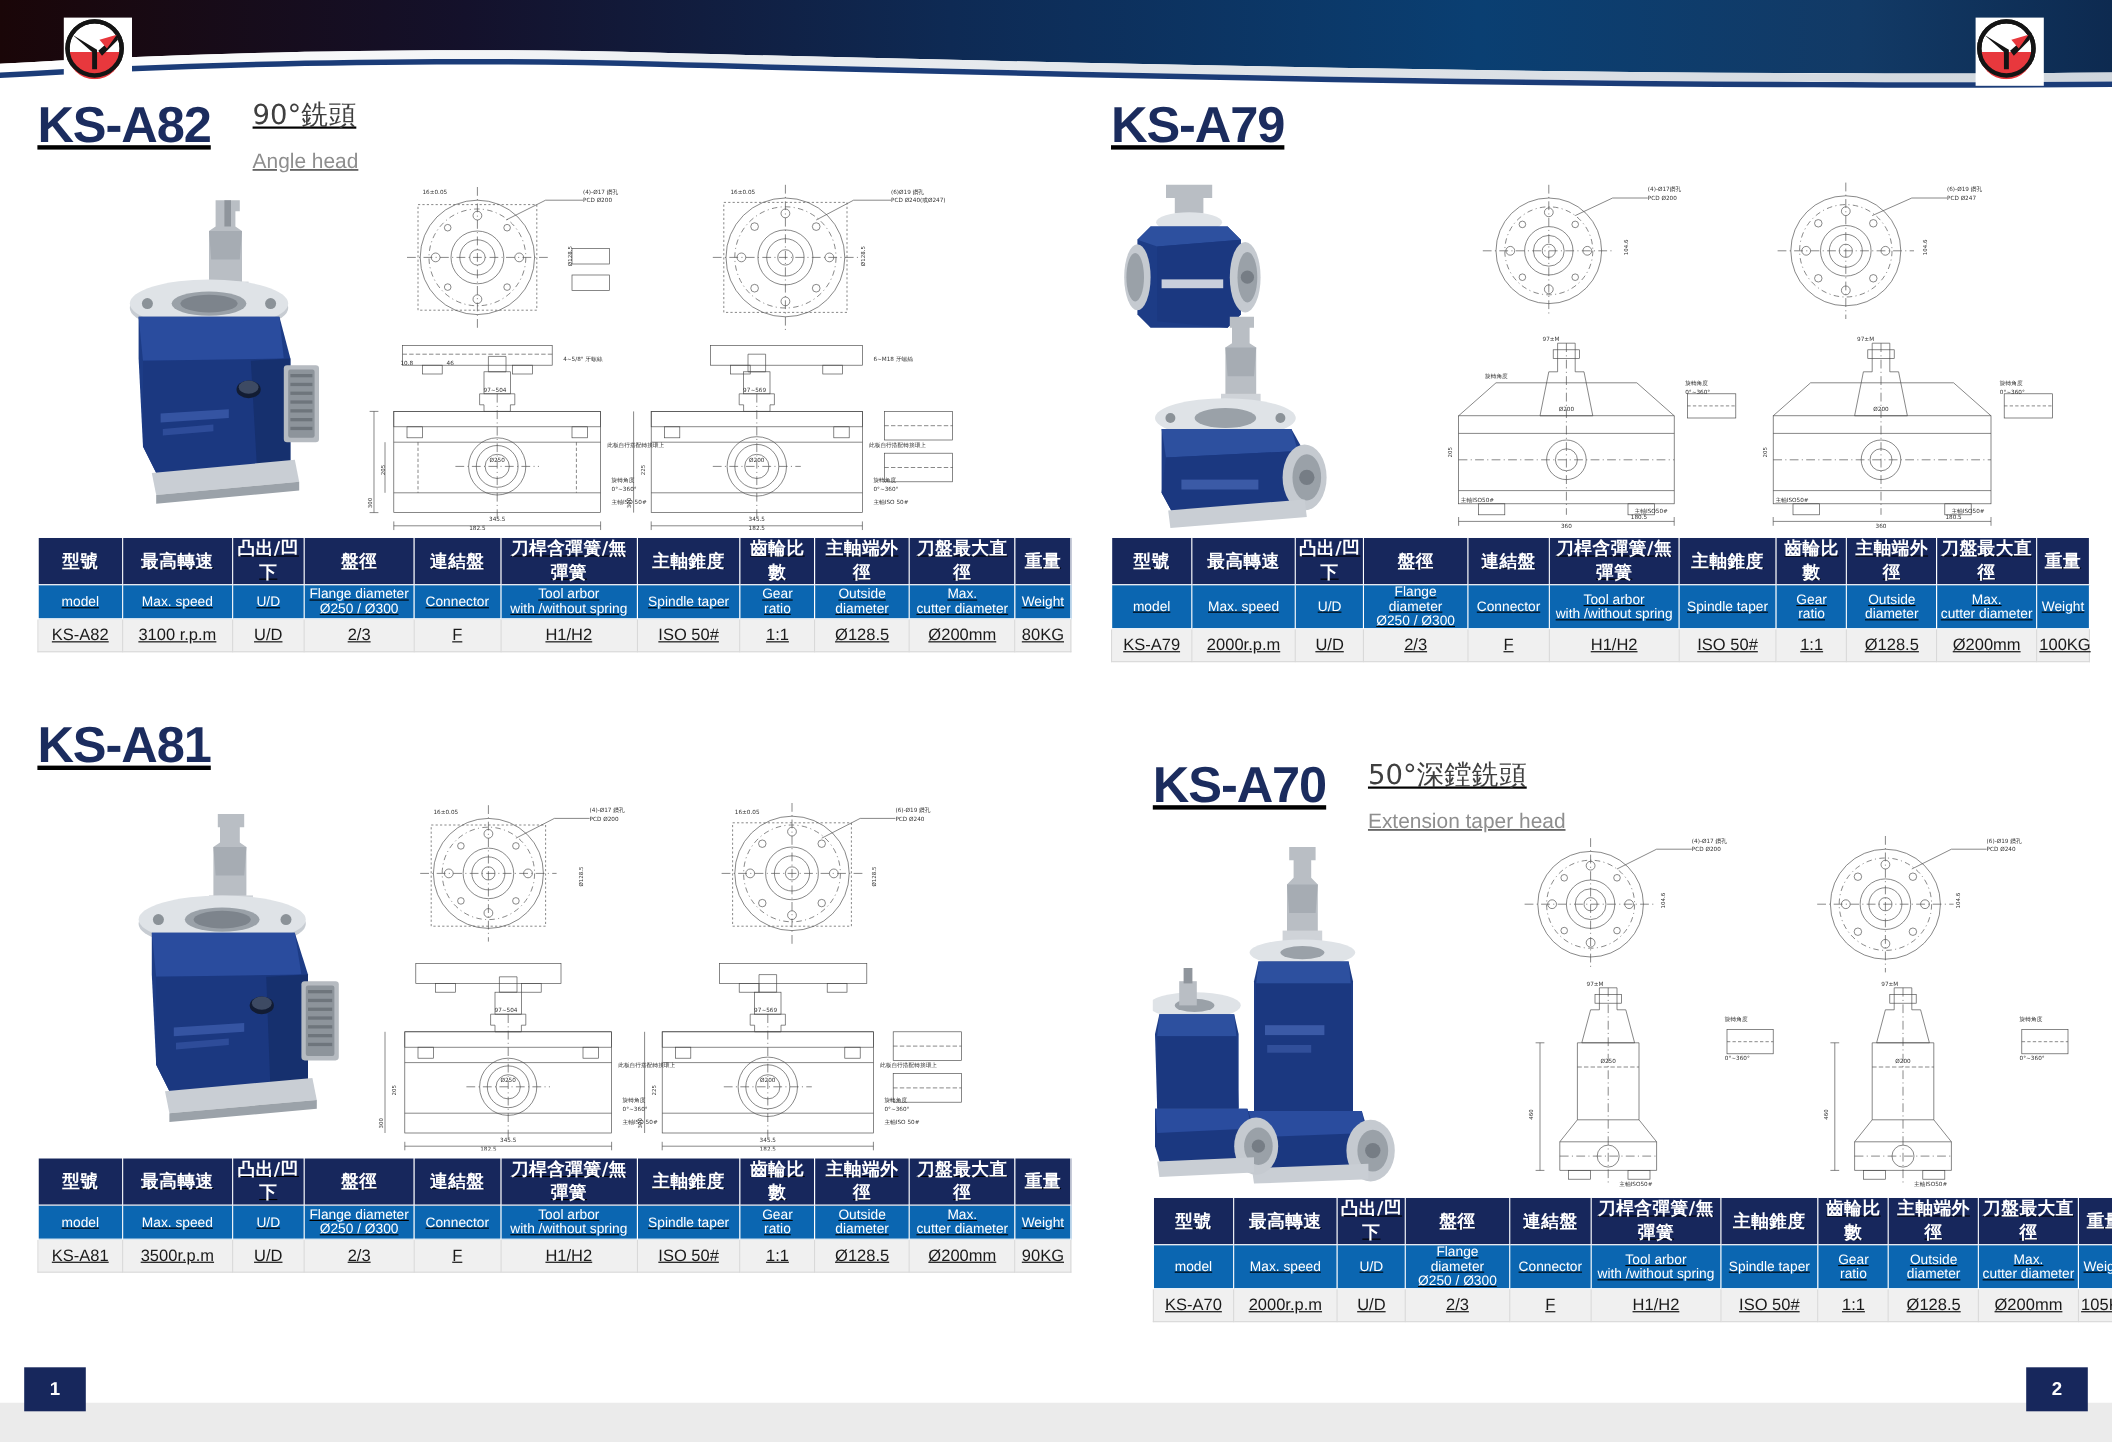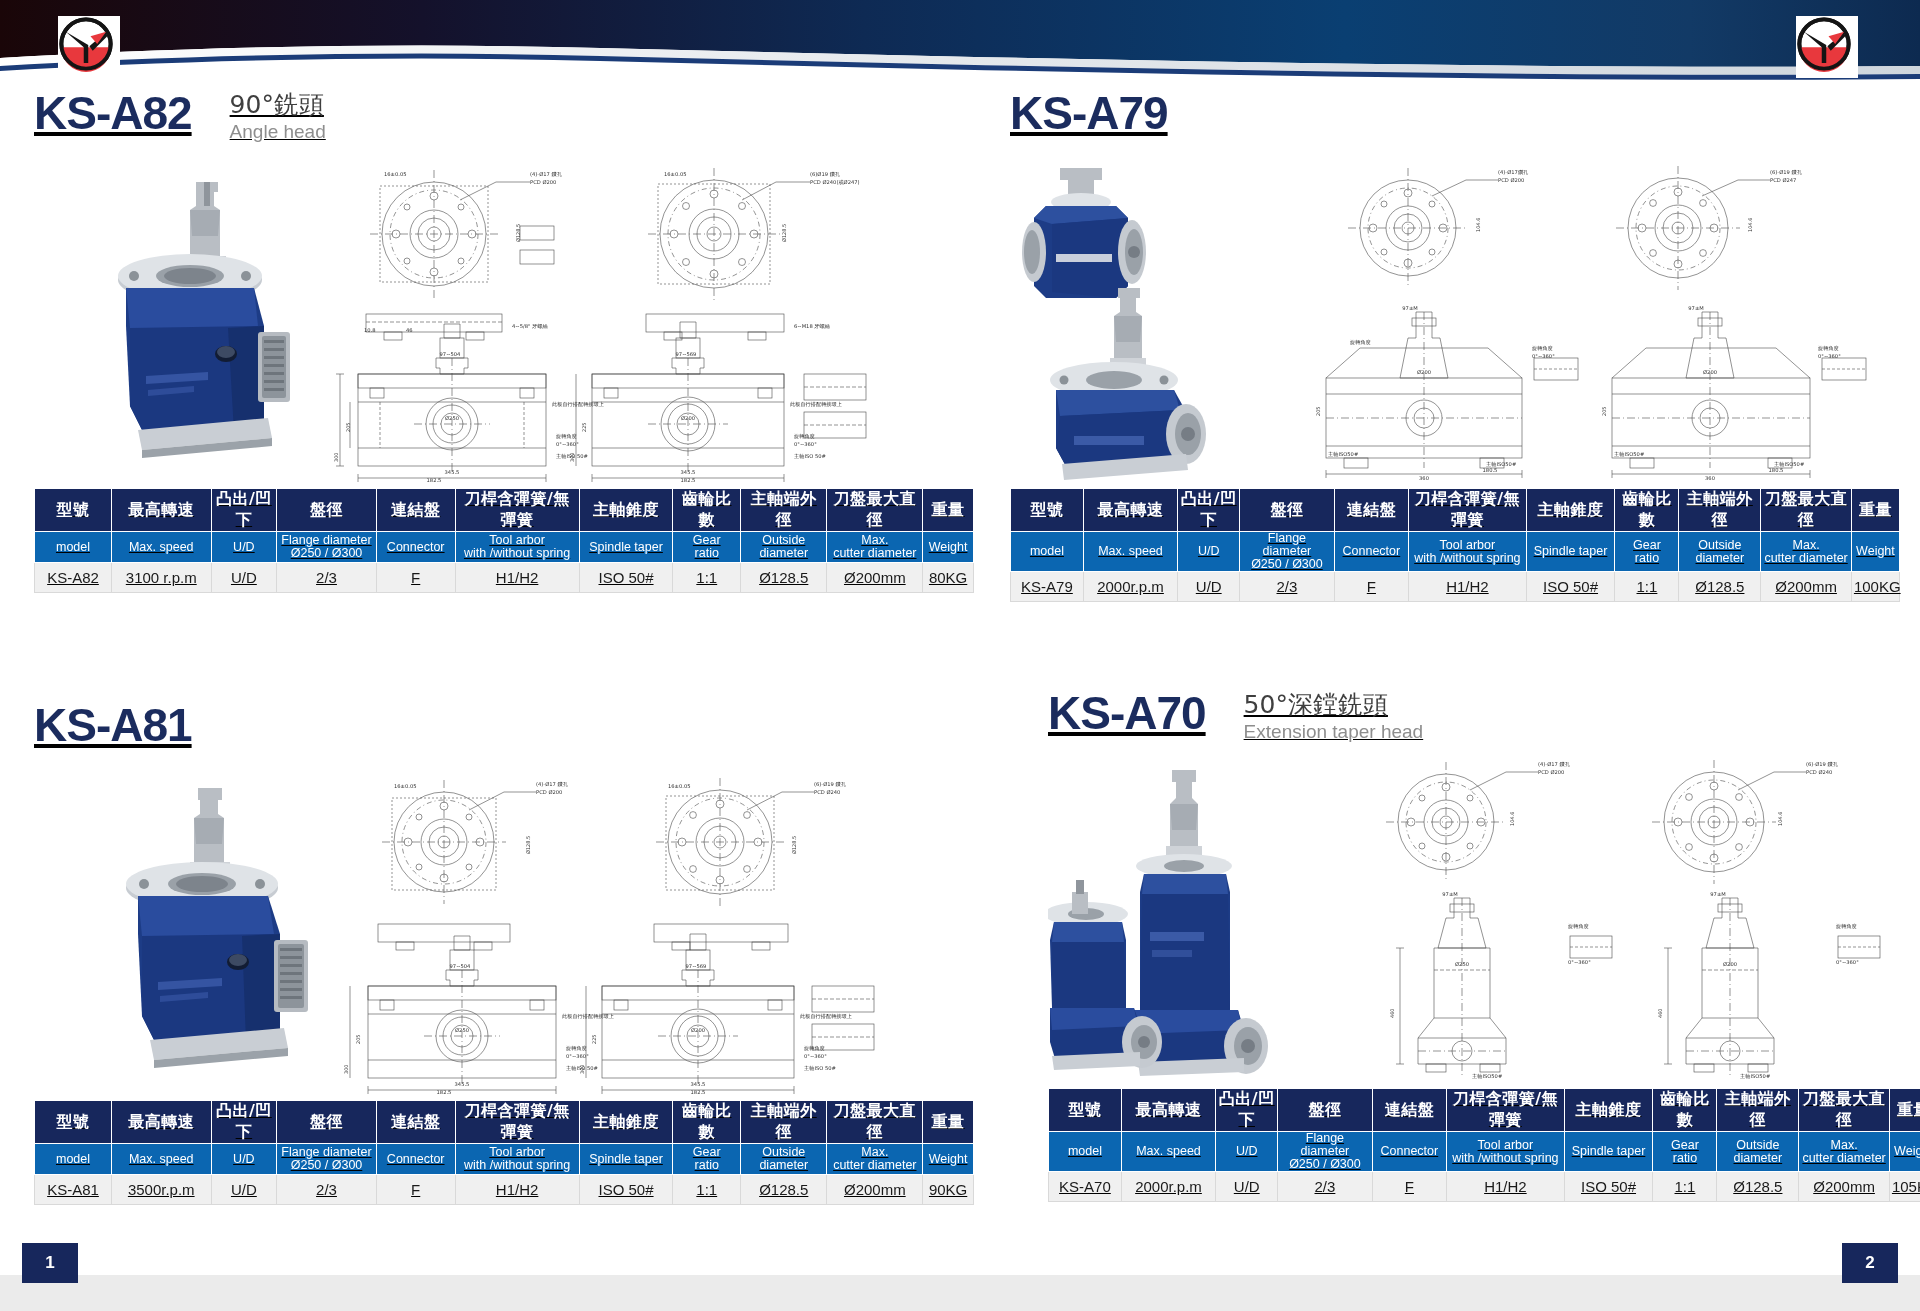--- a/index.html
+++ b/index.html
@@ -22,37 +22,37 @@
     background: #ffffff;
     display: flex; align-items: center; justify-content: center;
   }
   .logo-left { left: 58px; top: 16px; }
   .logo-right { right: 62px; top: 16px; }
 
   
   .product { position: absolute; text-decoration: underline; }
   .p-a82 { left: 34px;   top: 88px;  width: 940px; }
   .p-a79 { left: 1010px; top: 88px;  width: 890px; }
-  .p-a81 { left: 34px;   top: 700px; width: 940px; }
+  .p-a81 { left: 34px;   top: 652px; width: 940px; }
   .p-a70 { left: 1048px; top: 688px; width: 890px; }
 
   .title-row { display: flex; align-items: flex-start; height: 62px; }
   .model-code {
     font-size: 46px; font-weight: 700; color: #1b2c5e;
     letter-spacing: -1px; line-height: 50px;
     font-family: "Liberation Sans", sans-serif;
   }
   .title-texts { margin-left: 38px; padding-top: 2px; }
   .title-cn {
     font-size: 25px; color: #3f3f3f; line-height: 29px;
     font-family: "DejaVu Sans", "Liberation Sans", sans-serif;
     font-weight: 500;
   }
   .title-en {
-    font-size: 19px; color: #8e8e8e; line-height: 23px; margin-top: 1px;
+    font-size: 19px; color: #8e8e8e; line-height: 23px; margin-top: 17px;
     font-family: "Liberation Sans", sans-serif;
   }
 
   
   .illus {
     position: relative; height: 330px; width: 100%;
     margin-top: 8px;
   }
   .photo-wrap { position:absolute; }
   .dwg-wrap { position:absolute; }

